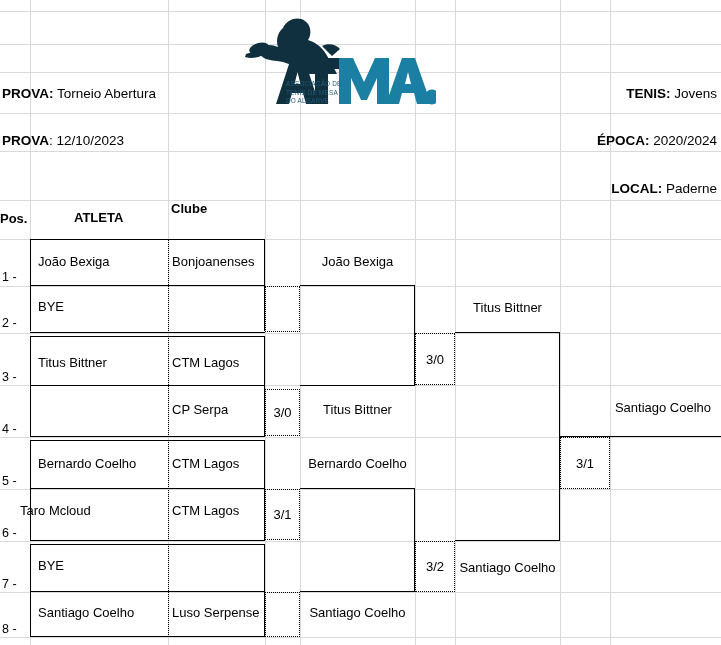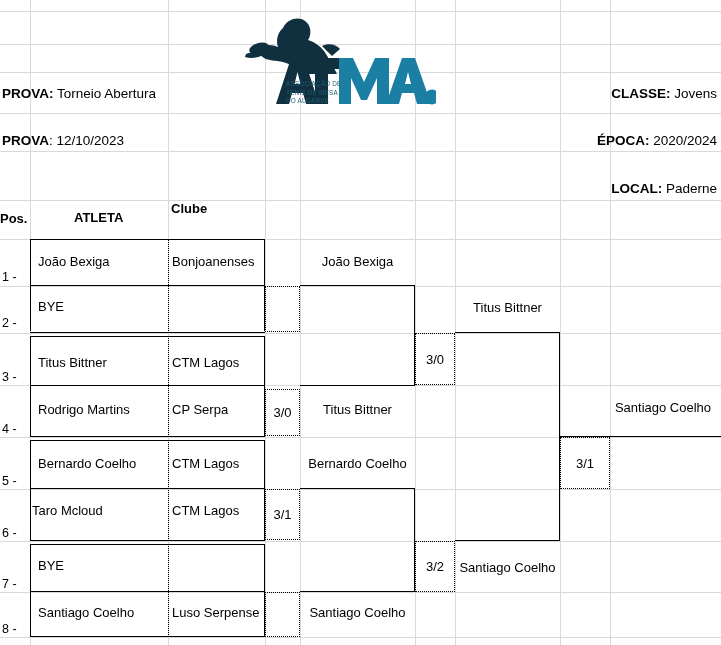--- a/index.html
+++ b/index.html
@@ -198,21 +198,21 @@
   <div class="hdr-label hdr-left" style="top:87px">
     <b>PROVA:</b>
     <span>Torneio Abertura</span>
   </div>
 
   <div class="hdr-label hdr-left" style="top:134px">
     <b>PROVA</b><span>: 12/10/2023</span>
   </div>
 
   <div class="hdr-label hdr-right" style="top:87px">
-    <b>CLASSE:</b>
+    <b>TENIS:</b>
     <span>Jovens</span>
   </div>
 
   <div class="hdr-label hdr-right" style="top:134px">
     <b>ÉPOCA:</b>
     <span>2020/2024</span>
   </div>
 
   <div class="hdr-label hdr-right" style="top:182px">
     <b>LOCAL:</b>
@@ -257,23 +257,22 @@
   <div class="posnum" style="left:2px; top:371px">3 -</div>
   <div class="posnum" style="left:2px; top:423px">4 -</div>
   <div class="posnum" style="left:2px; top:475px">5 -</div>
   <div class="posnum" style="left:2px; top:527px">6 -</div>
   <div class="posnum" style="left:2px; top:578px">7 -</div>
   <div class="posnum" style="left:2px; top:623px">8 -</div>
 
   <div class="cell" style="left:38px; top:252px; width:128px; height:20px">João Bexiga</div>
   <div class="cell" style="left:38px; top:297px; width:128px; height:20px">BYE</div>
   <div class="cell" style="left:38px; top:353px; width:128px; height:20px">Titus Bittner</div>
-  <div class="cell" style="left:38px; top:400px; width:128px; height:20px">Rodrigo Martins</div>
   <div class="cell" style="left:38px; top:454px; width:128px; height:20px">Bernardo Coelho</div>
-  <div class="cell" style="left:32px; top:501px; width:128px; height:20px">Taro Mcloud</div>
+  <div class="cell" style="left:20px; top:501px; width:128px; height:20px">Taro Mcloud</div>
   <div class="cell" style="left:38px; top:556px; width:128px; height:20px">BYE</div>
   <div class="cell" style="left:38px; top:603px; width:128px; height:20px">Santiago Coelho</div>
 
   <div class="cell" style="left:172px; top:252px; width:95px; height:20px">Bonjoanenses</div>
   <div class="cell" style="left:172px; top:297px; width:95px; height:20px"></div>
   <div class="cell" style="left:172px; top:353px; width:95px; height:20px">CTM Lagos</div>
   <div class="cell" style="left:172px; top:400px; width:95px; height:20px">CP Serpa</div>
   <div class="cell" style="left:172px; top:454px; width:95px; height:20px">CTM Lagos</div>
   <div class="cell" style="left:172px; top:501px; width:95px; height:20px">CTM Lagos</div>
   <div class="cell" style="left:172px; top:556px; width:95px; height:20px"></div>

